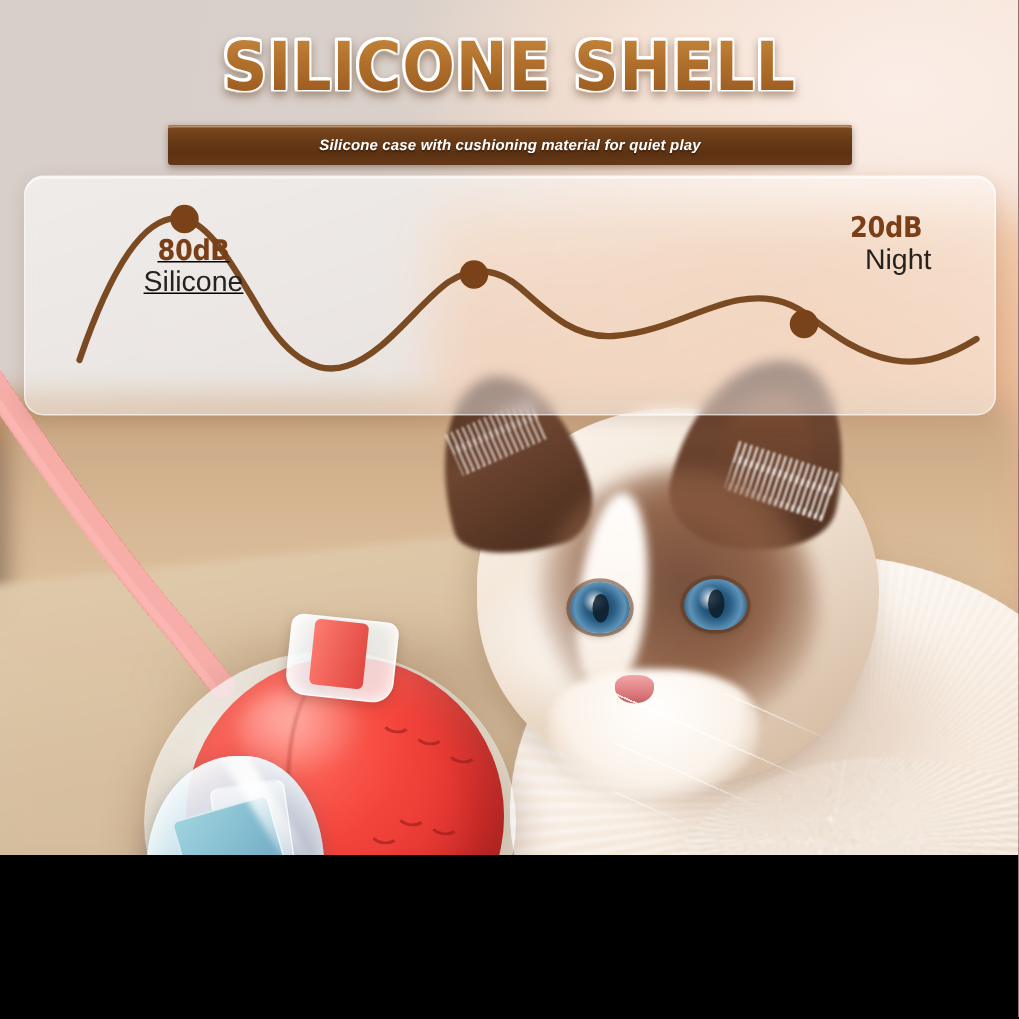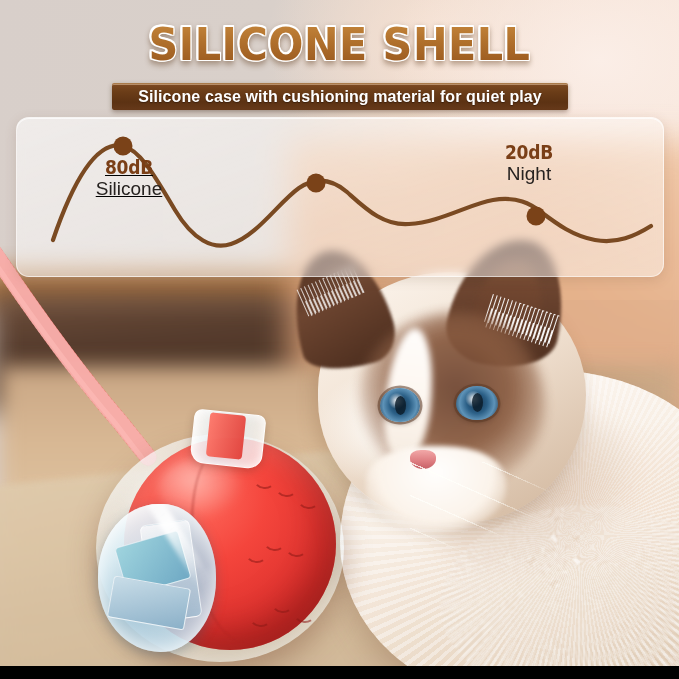--- a/index.html
+++ b/index.html
@@ -3,21 +3,21 @@
 <meta charset="utf-8">
 <style>
   html, body {
     margin: 0;
     padding: 0;
     background: #000;
   }
   #stage {
     position: relative;
     width: 679px;
-    height: 666px;
+    height: 570px;
     overflow: hidden;
     font-family: "Liberation Sans", sans-serif;
     background: #d9d0cb;
   }
 
   
   .bg-layer { position: absolute; inset: 0; }
 
   .bg-wall {
     position: absolute;
@@ -300,26 +300,27 @@
     position: absolute; left: 112px; top: 83px; width: 456px; height: 26px;
     border-radius: 2px;
     background: linear-gradient(180deg, #7d4a22 0%, #6b3d18 30%, #5c3213 70%, #66391a 100%);
     border-top: 1px solid #a9seo;
     border-top: 1px solid #a97a4a;
     box-shadow: 0 2px 5px rgba(60,35,15,.4), inset 0 1px 0 rgba(255,226,194,.45);
     display: flex; align-items: center; justify-content: center;
   }
   .subtitle-text {
     color: #fff;
-    font-size: 16px;
+    font-size: 10px;
     font-weight: 700;
     letter-spacing: .1px;
     font-family: "Liberation Sans", sans-serif;
     text-shadow: 0 1px 1px rgba(40,20,8,.6);
     white-space: nowrap;
+    font-style: italic;
   }
 
   
   .noise-panel {
     position: absolute; left: 16px; top: 117px; width: 646px; height: 158px;
     border-radius: 13px;
     background: linear-gradient(160deg, rgba(255,255,255,.60) 0%, rgba(255,255,255,.44) 55%, rgba(255,248,243,.52) 100%);
     border: 1px solid rgba(255,255,255,.55);
     box-shadow: 0 3px 12px rgba(120,85,60,.18), inset 0 1px 0 rgba(255,255,255,.7);
     backdrop-filter: blur(4px);
@@ -437,20 +438,20 @@
       <circle cx="299" cy="65" r="9.5" fill="#7a4218"></circle>
       <circle cx="519" cy="98" r="9.5" fill="#7a4218"></circle>
     </svg>
 
     <div class="pt-label" style="left:49px; top:40px; width:126px;text-decoration:underline;">
       <div class="pt-db">80dB</div>
       <div class="pt-name">Silicone</div>
     </div>
 
 
-    <div class="pt-label" style="left:449px; top:25px; width:126px;">
+    <div class="pt-label" style="left:478px; top:25px; width:126px;text-align:right;">
       <div class="pt-db">20dB</div>
       <div class="pt-name">Night</div>
     </div>
 
   </div>
 
 </div>
 
 </body></html>

